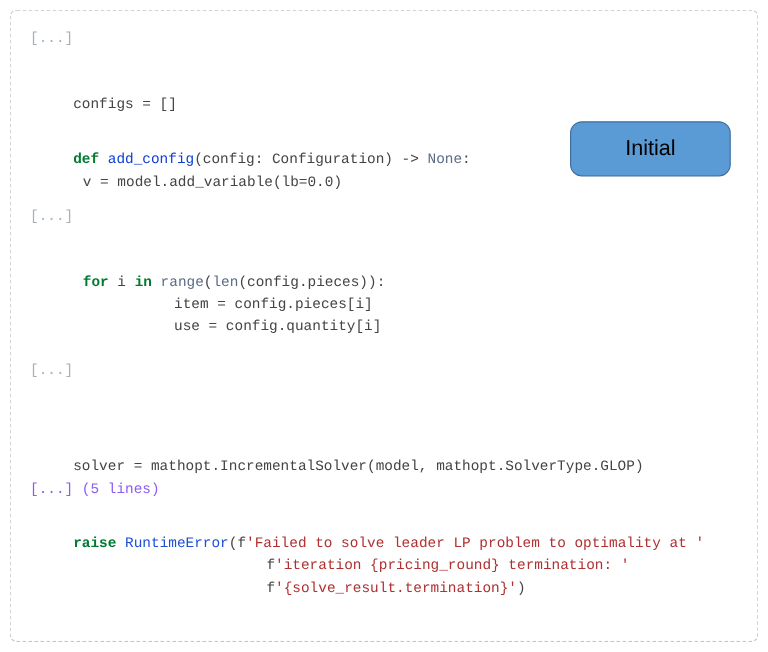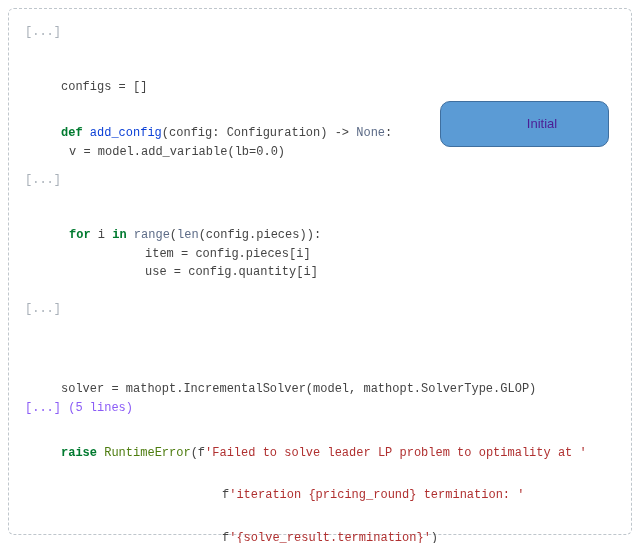--- a/index.html
+++ b/index.html
@@ -39,45 +39,43 @@
   .indent2 { margin-left: 44px; }
   .indent3 { margin-left: 120px; }
   .kw    { color: #007a2f; font-weight: bold; }
   .def   { color: #007a2f; font-weight: bold; }
   .fname { color: #0a3fd6; }
   .in    { color: #007a2f; font-weight: bold; }
   .builtin { color: #5c6b87; }
   .comment { color: #3e7e75; font-style: italic; }
   .str   { color: #b03030; text-align: right; }
   .raise { color: #007a2f; font-weight: bold; }
-  .err   { color: #4d7c0f; }
+  .err   { color: #1d4ed8; }
   .spacer-sm { height: 10px; }
   .spacer-md { height: 18px; }
   .spacer-lg { height: 28px; }
   .badge {
     position: absolute;
     top: 92px;
     right: 22px;
     width: 132px;
     height: 44px;
     background: #5b9bd5;
     border: 1.5px solid #3f6f9f;
     border-radius: 10px;
     display: flex;
     align-items: center;
     justify-content: center;
-    color: #4c1d95;
+    color: #000000;
     font-family: -apple-system, "Segoe UI", Arial, sans-serif;
-    font-size: 13px;
+    font-size: 18px;
     font-weight: 400;
-    padding-left: 35px;
   }
   .fstring-cont {
     margin-left: 197px;
-    margin-top: 24px;
   }
 </style>
 </head>
 <body>
 
 <div class="frame">
 
   <div class="ellipsis indent0">[...]</div>
 
   <div class="spacer-lg"></div>

